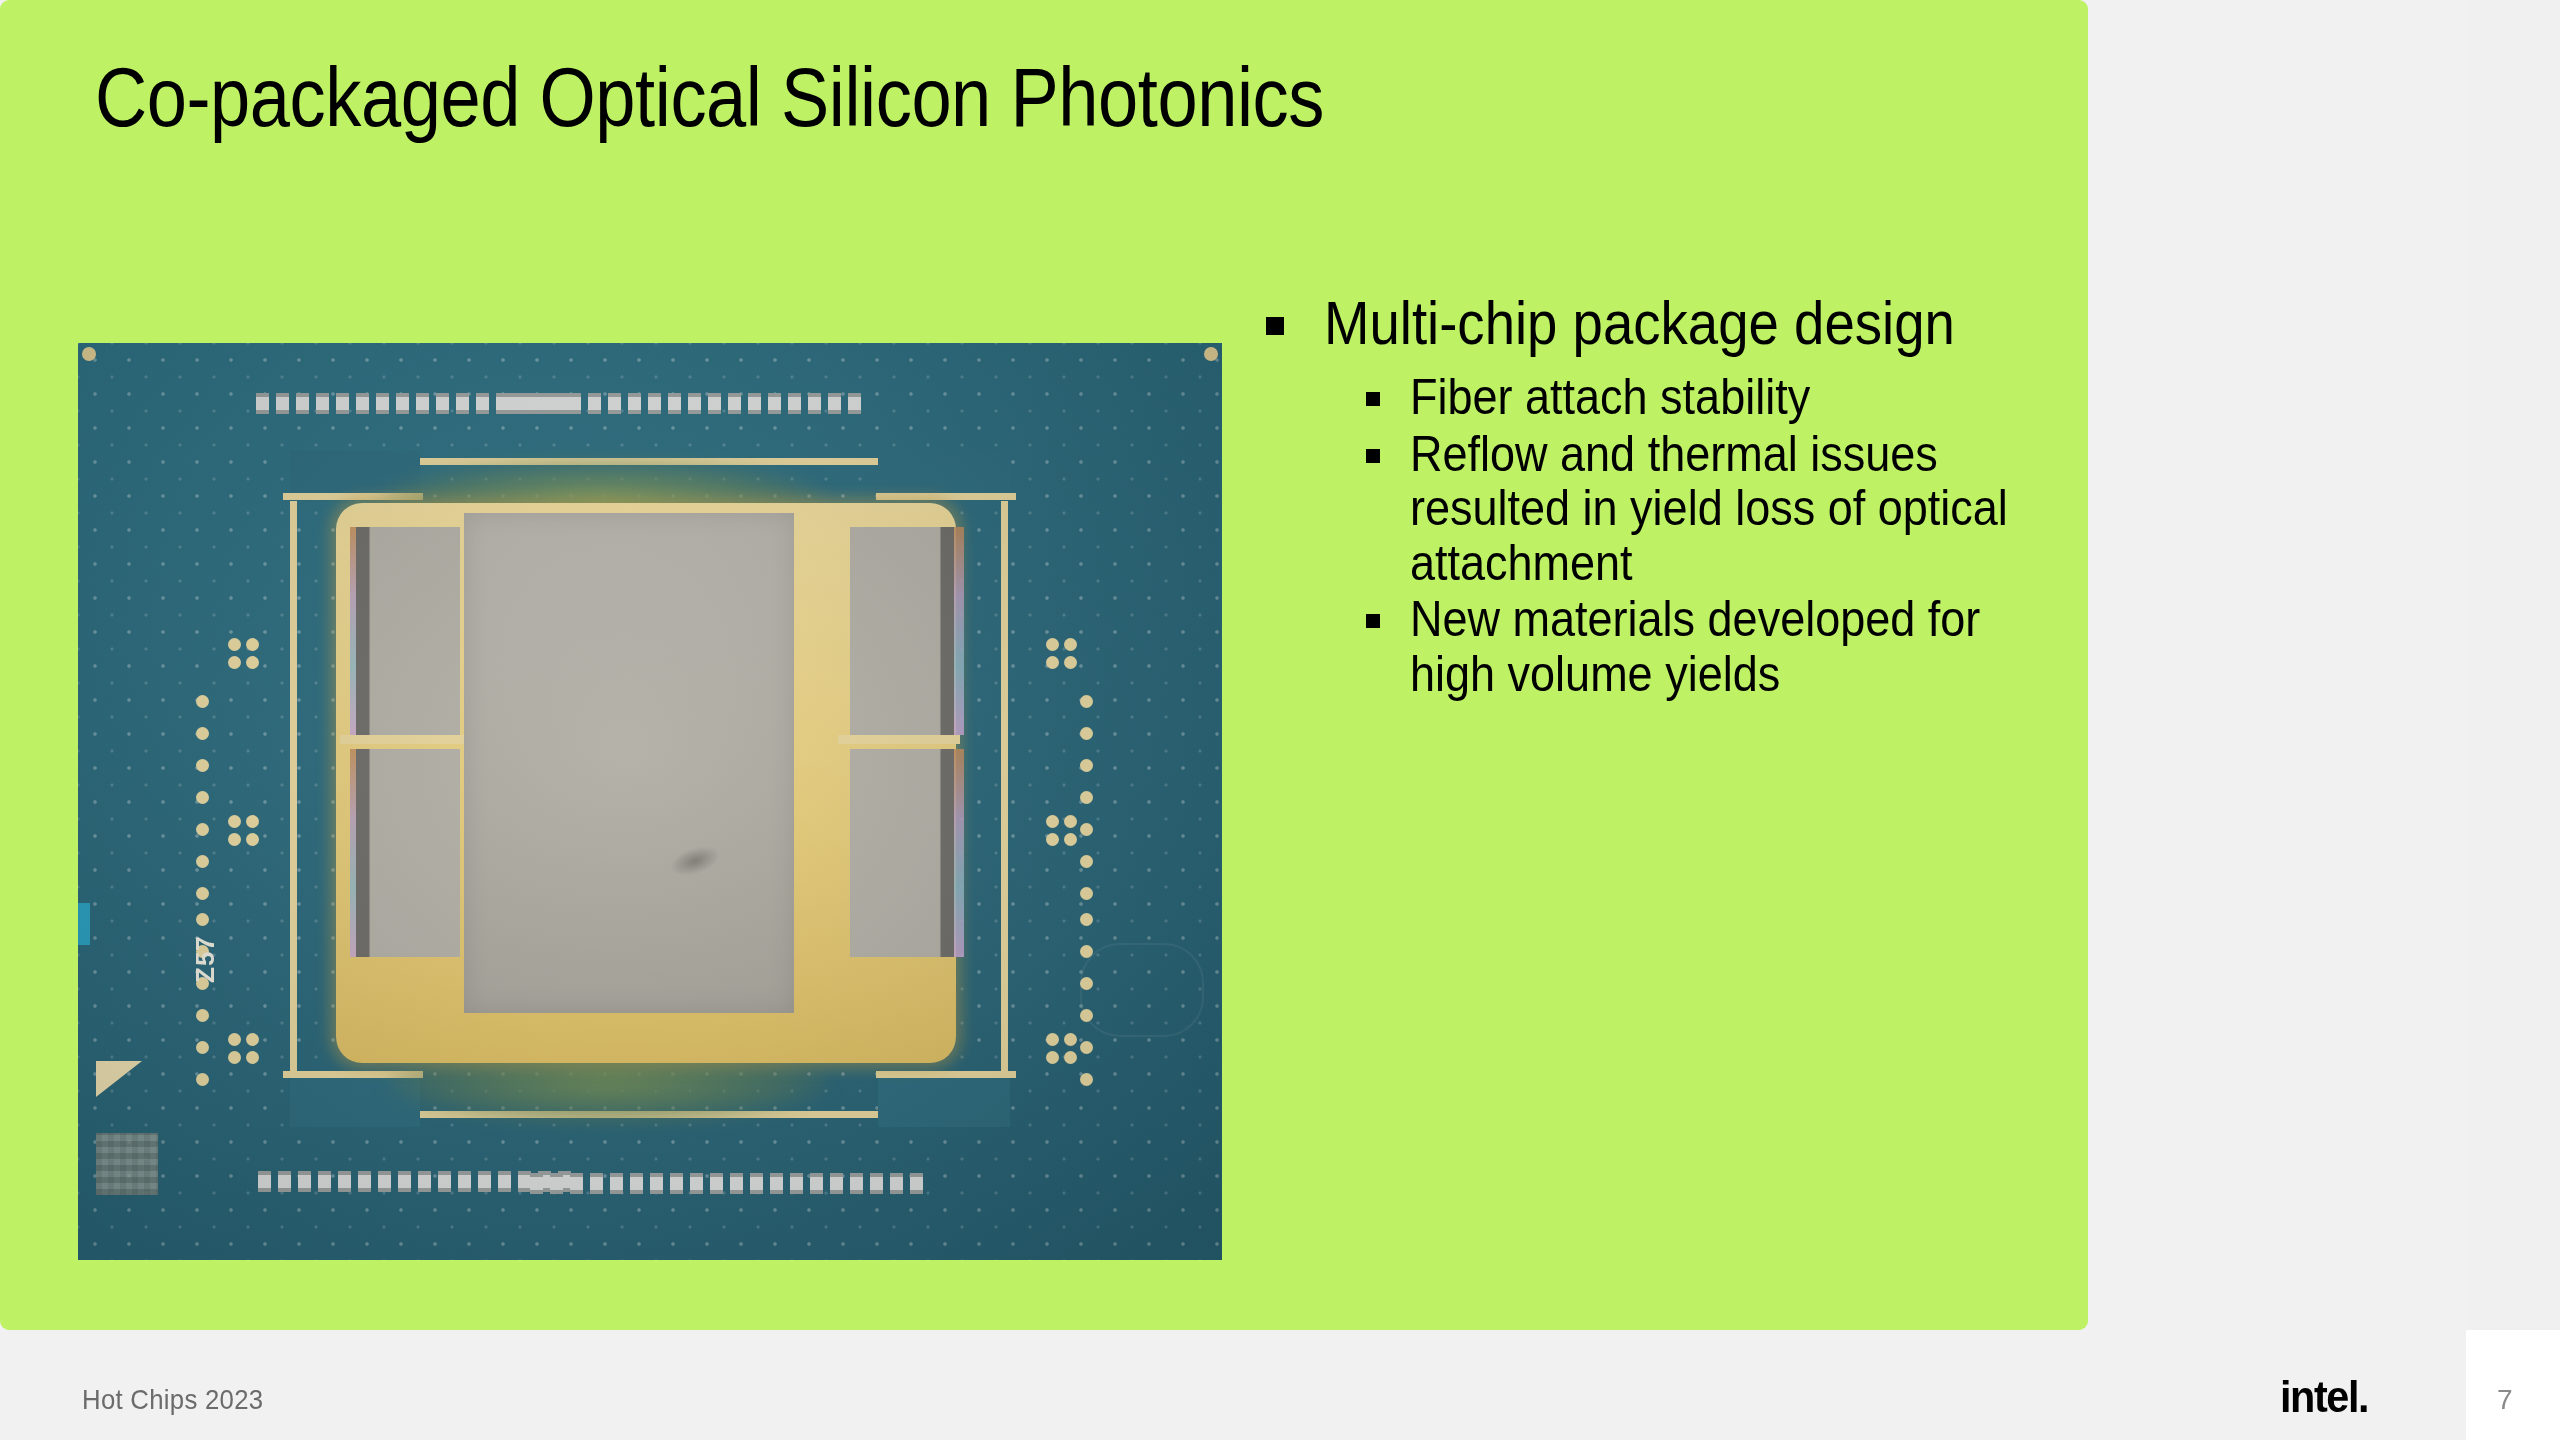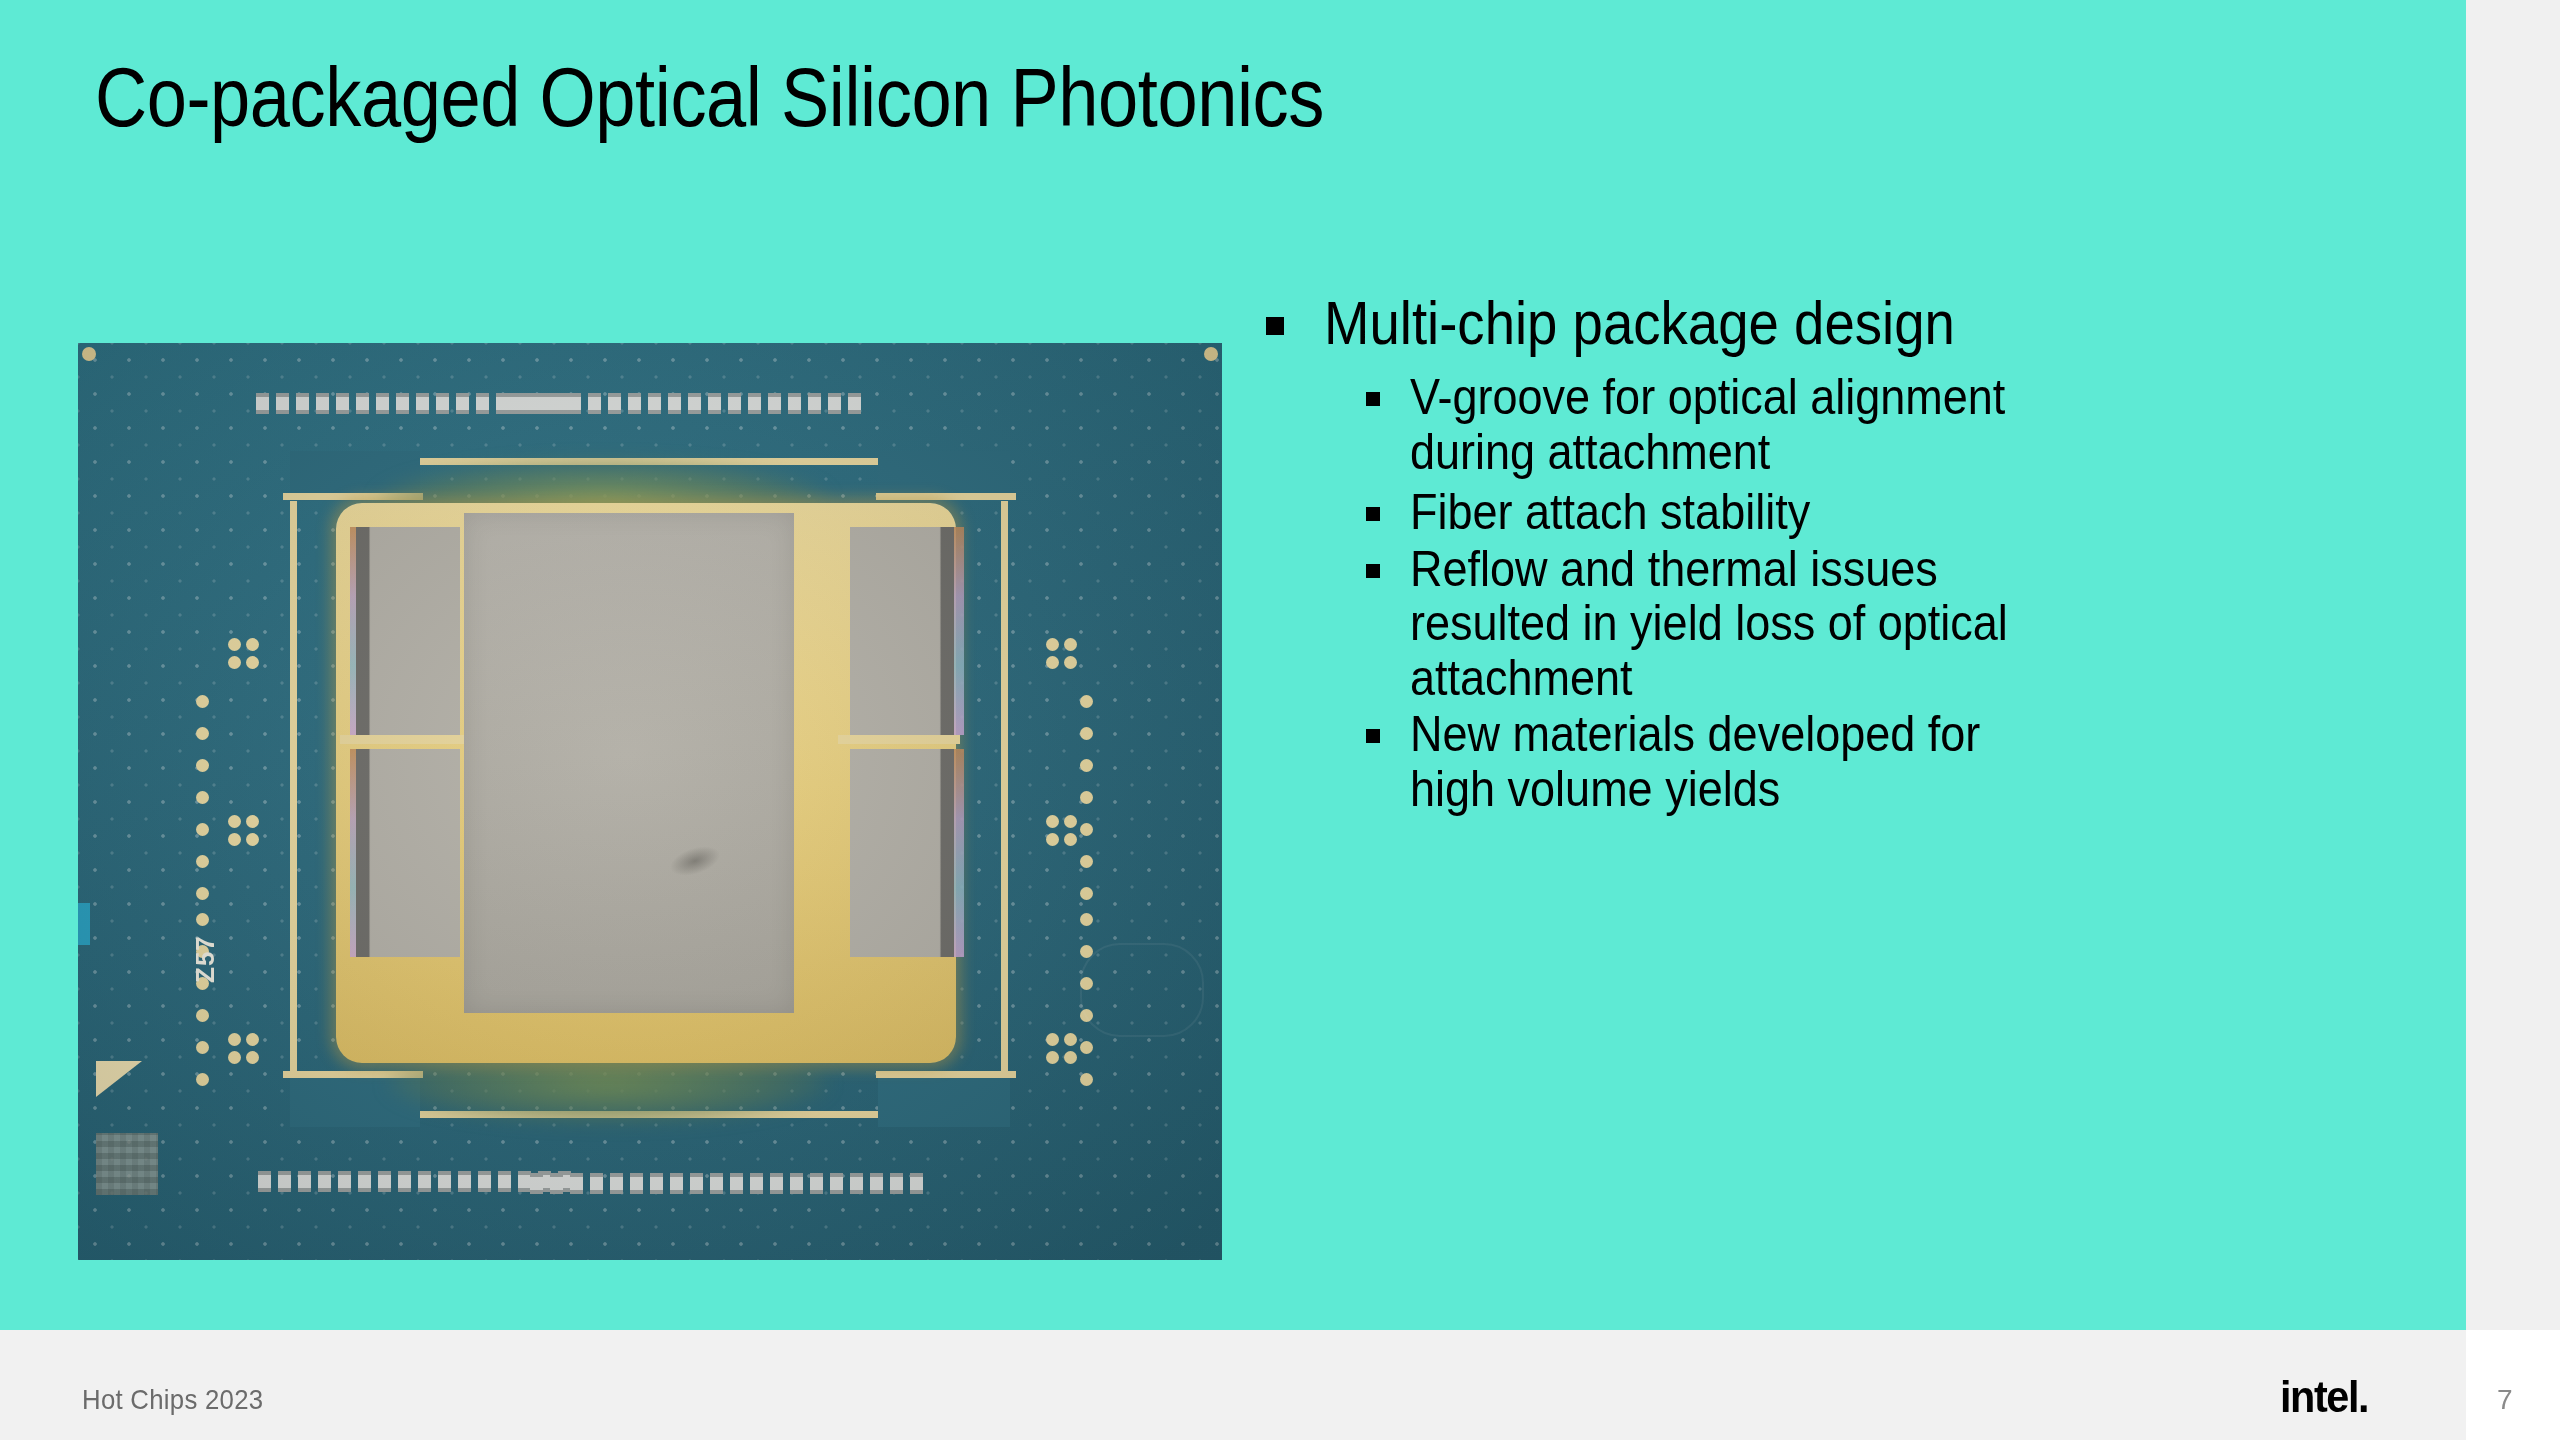--- a/index.html
+++ b/index.html
@@ -7,22 +7,23 @@
     width:2560px;height:1440px;
     background:#f1f1f1;
     font-family:"Liberation Sans","DejaVu Sans",sans-serif;
     overflow:hidden;
   }
   .deck{position:relative;width:2560px;height:1440px;}
 
   
   .slide{
     position:absolute;left:0;top:0;
-    width:2466px;height:1330px;
-    background:#5eead4;
+    width:2088px;height:1330px;
+    background:#bef264;
+    border-radius:9px;
   }
   
   .gutter{
     position:absolute;left:2466px;top:0;
     width:94px;height:1330px;
     background:#f0f0f0;
   }
 
   
   .title{
@@ -390,27 +391,20 @@
     </div>
 
     <div class="bullets">
 
       <div class="b1">
         <span class="mk"></span>
         <div class="tx">Multi-chip package design</div>
       </div>
 
       <div class="grp">
-        <div class="b2">
-          <span class="mk"></span>
-          <div class="tx">
-            <div>V-groove for optical alignment</div>
-            <div>during attachment</div>
-          </div>
-        </div>
       </div>
 
       <div class="grp">
         <div class="b2">
           <span class="mk"></span>
           <div class="tx">
             <div>Fiber attach stability</div>
           </div>
         </div>
         <div class="b2">

